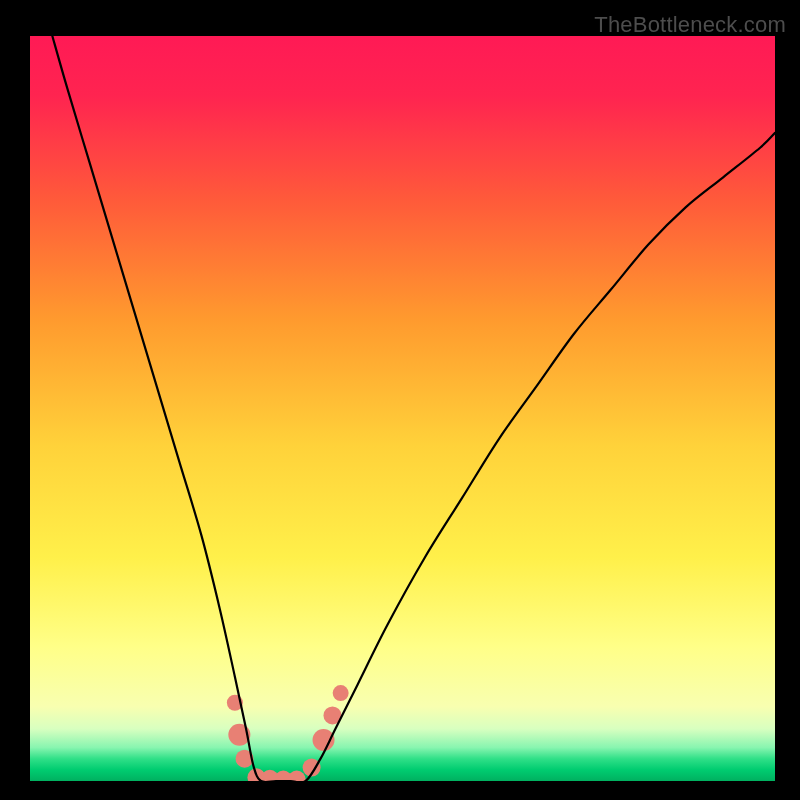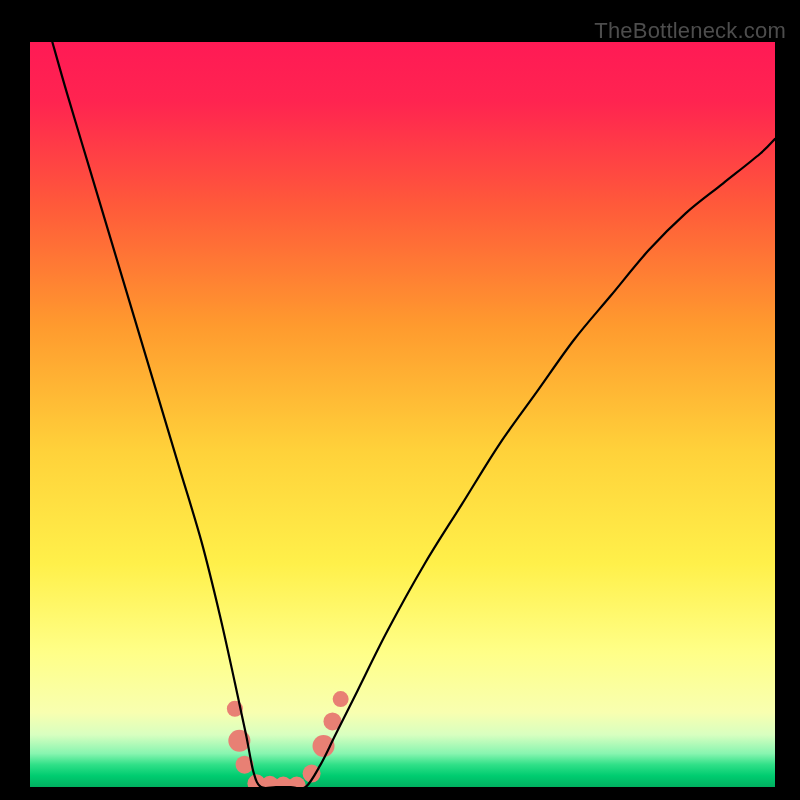--- a/index.html
+++ b/index.html
@@ -6,21 +6,21 @@
     margin: 0;
     padding: 0;
     width: 800px;
     height: 800px;
     overflow: hidden;
     background: #000;
     font-family: Arial, Helvetica, sans-serif;
   }
   .frame {
     position: absolute;
-    left: 0; top: 12px;
+    left: 0; top: 6px;
     width: 800px; height: 580px;
     background: #000;
   }
   .plot-area {
     position: absolute;
     left: 30px;
     top: 30px;
     width: 745px;
     height: 745px;
     overflow: visible;

